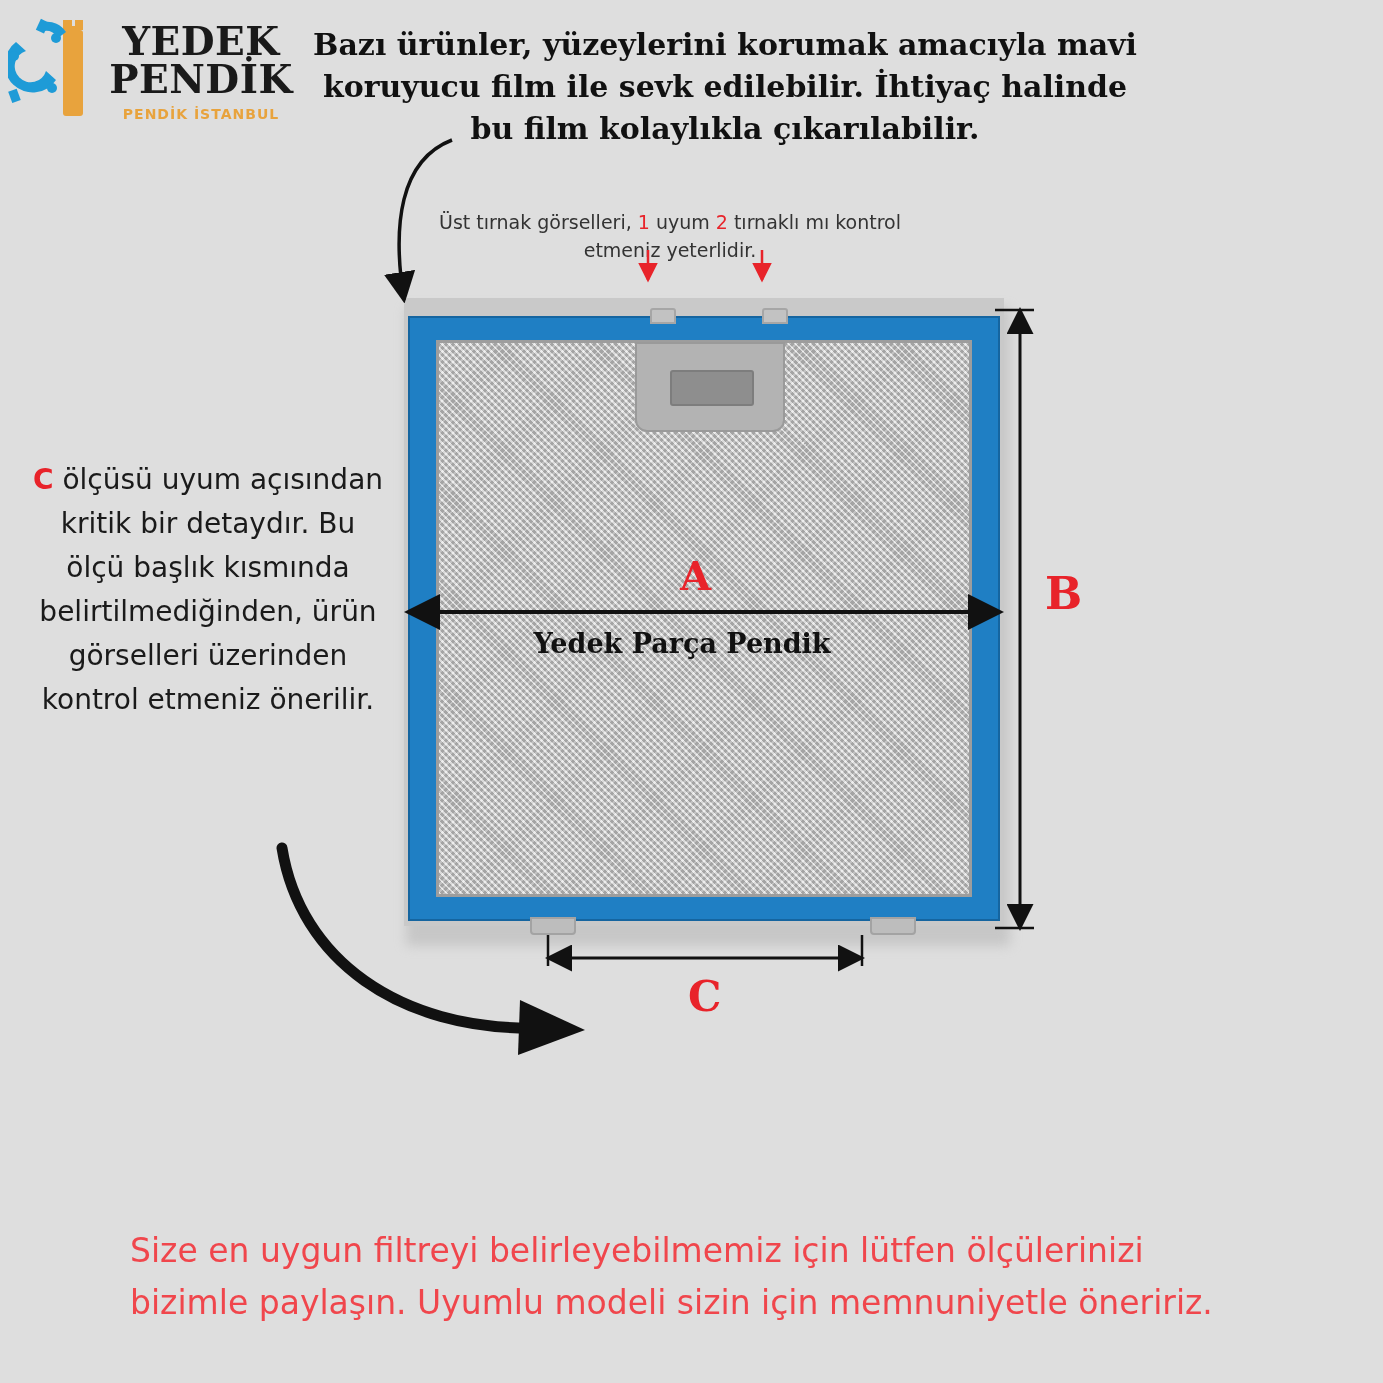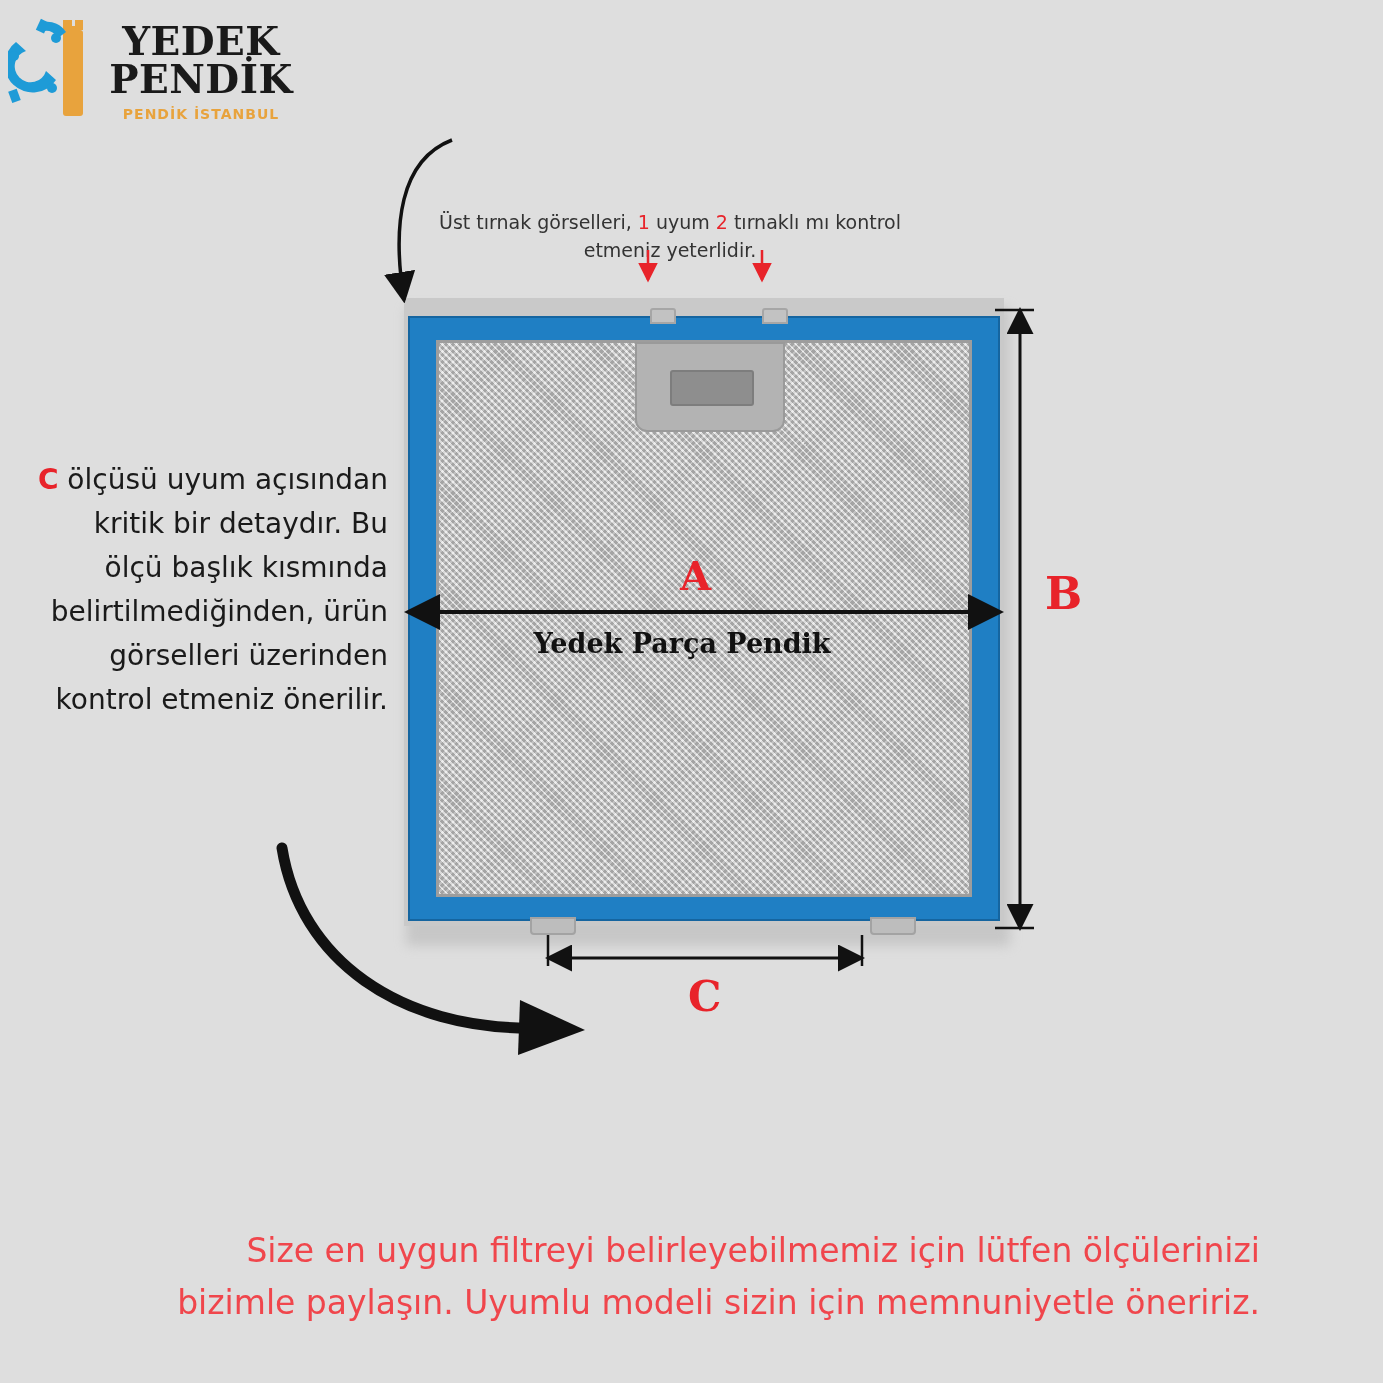--- a/index.html
+++ b/index.html
@@ -85,21 +85,21 @@
     color: #333;
   }
   .tirnak-note .hl { color: #e8232a; }
 
   
   .left-para {
     position: absolute;
     left: 28px;
     top: 458px;
     width: 360px;
-    text-align: right;
+    text-align: center;
     font-size: 28px;
     line-height: 44px;
     color: #1a1a1a;
   }
   .left-para .hl { color: #e8232a; font-weight: bold; }
 
   
   .bottom-para {
     position: absolute;
     left: 110px;
@@ -110,21 +110,21 @@
     line-height: 45px;
     color: #1a1a1a;
   }
   .bottom-para .hl { color: #e8232a; }
 
   .bottom-red {
     position: absolute;
     left: 130px;
     top: 1225px;
     width: 1130px;
-    text-align: right;
+    text-align: left;
     font-size: 33px;
     line-height: 52px;
     color: #f0464c;
   }
 
   
   .filter-wrap {
     position: absolute;
     left: 398px;
     top: 288px;
@@ -289,20 +289,21 @@
         <path d="M36 10 a22 22 0 0 1 22 10 l-8 6 a13 13 0 0 0 -14 -7 z" fill="#1e9bd7"></path>
       </svg>
     </div>
     <div class="logo-text">
       <div class="logo-line1">YEDEK</div>
       <div class="logo-line2">PENDİK</div>
       <div class="logo-sub">PENDİK İSTANBUL</div>
     </div>
   </div>
 
+  <div class="top-heading">Bazı ürünler, yüzeylerini korumak amacıyla mavi koruyucu film ile sevk edilebilir. İhtiyaç halinde bu film kolaylıkla çıkarılabilir.</div>
 
   <div class="tirnak-note">
     <span>Üst tırnak görselleri, </span><span class="hl">1</span><span> uyum </span><span class="hl">2</span><span> tırnaklı mı kontrol etmeniz yeterlidir.</span>
   </div>
 
   <div class="left-para">
     <span class="hl">C</span><span> ölçüsü uyum açısından kritik bir detaydır. Bu ölçü başlık kısmında belirtilmediğinden, ürün görselleri üzerinden kontrol etmeniz önerilir.</span>
   </div>
 
   <div class="filter-wrap">

